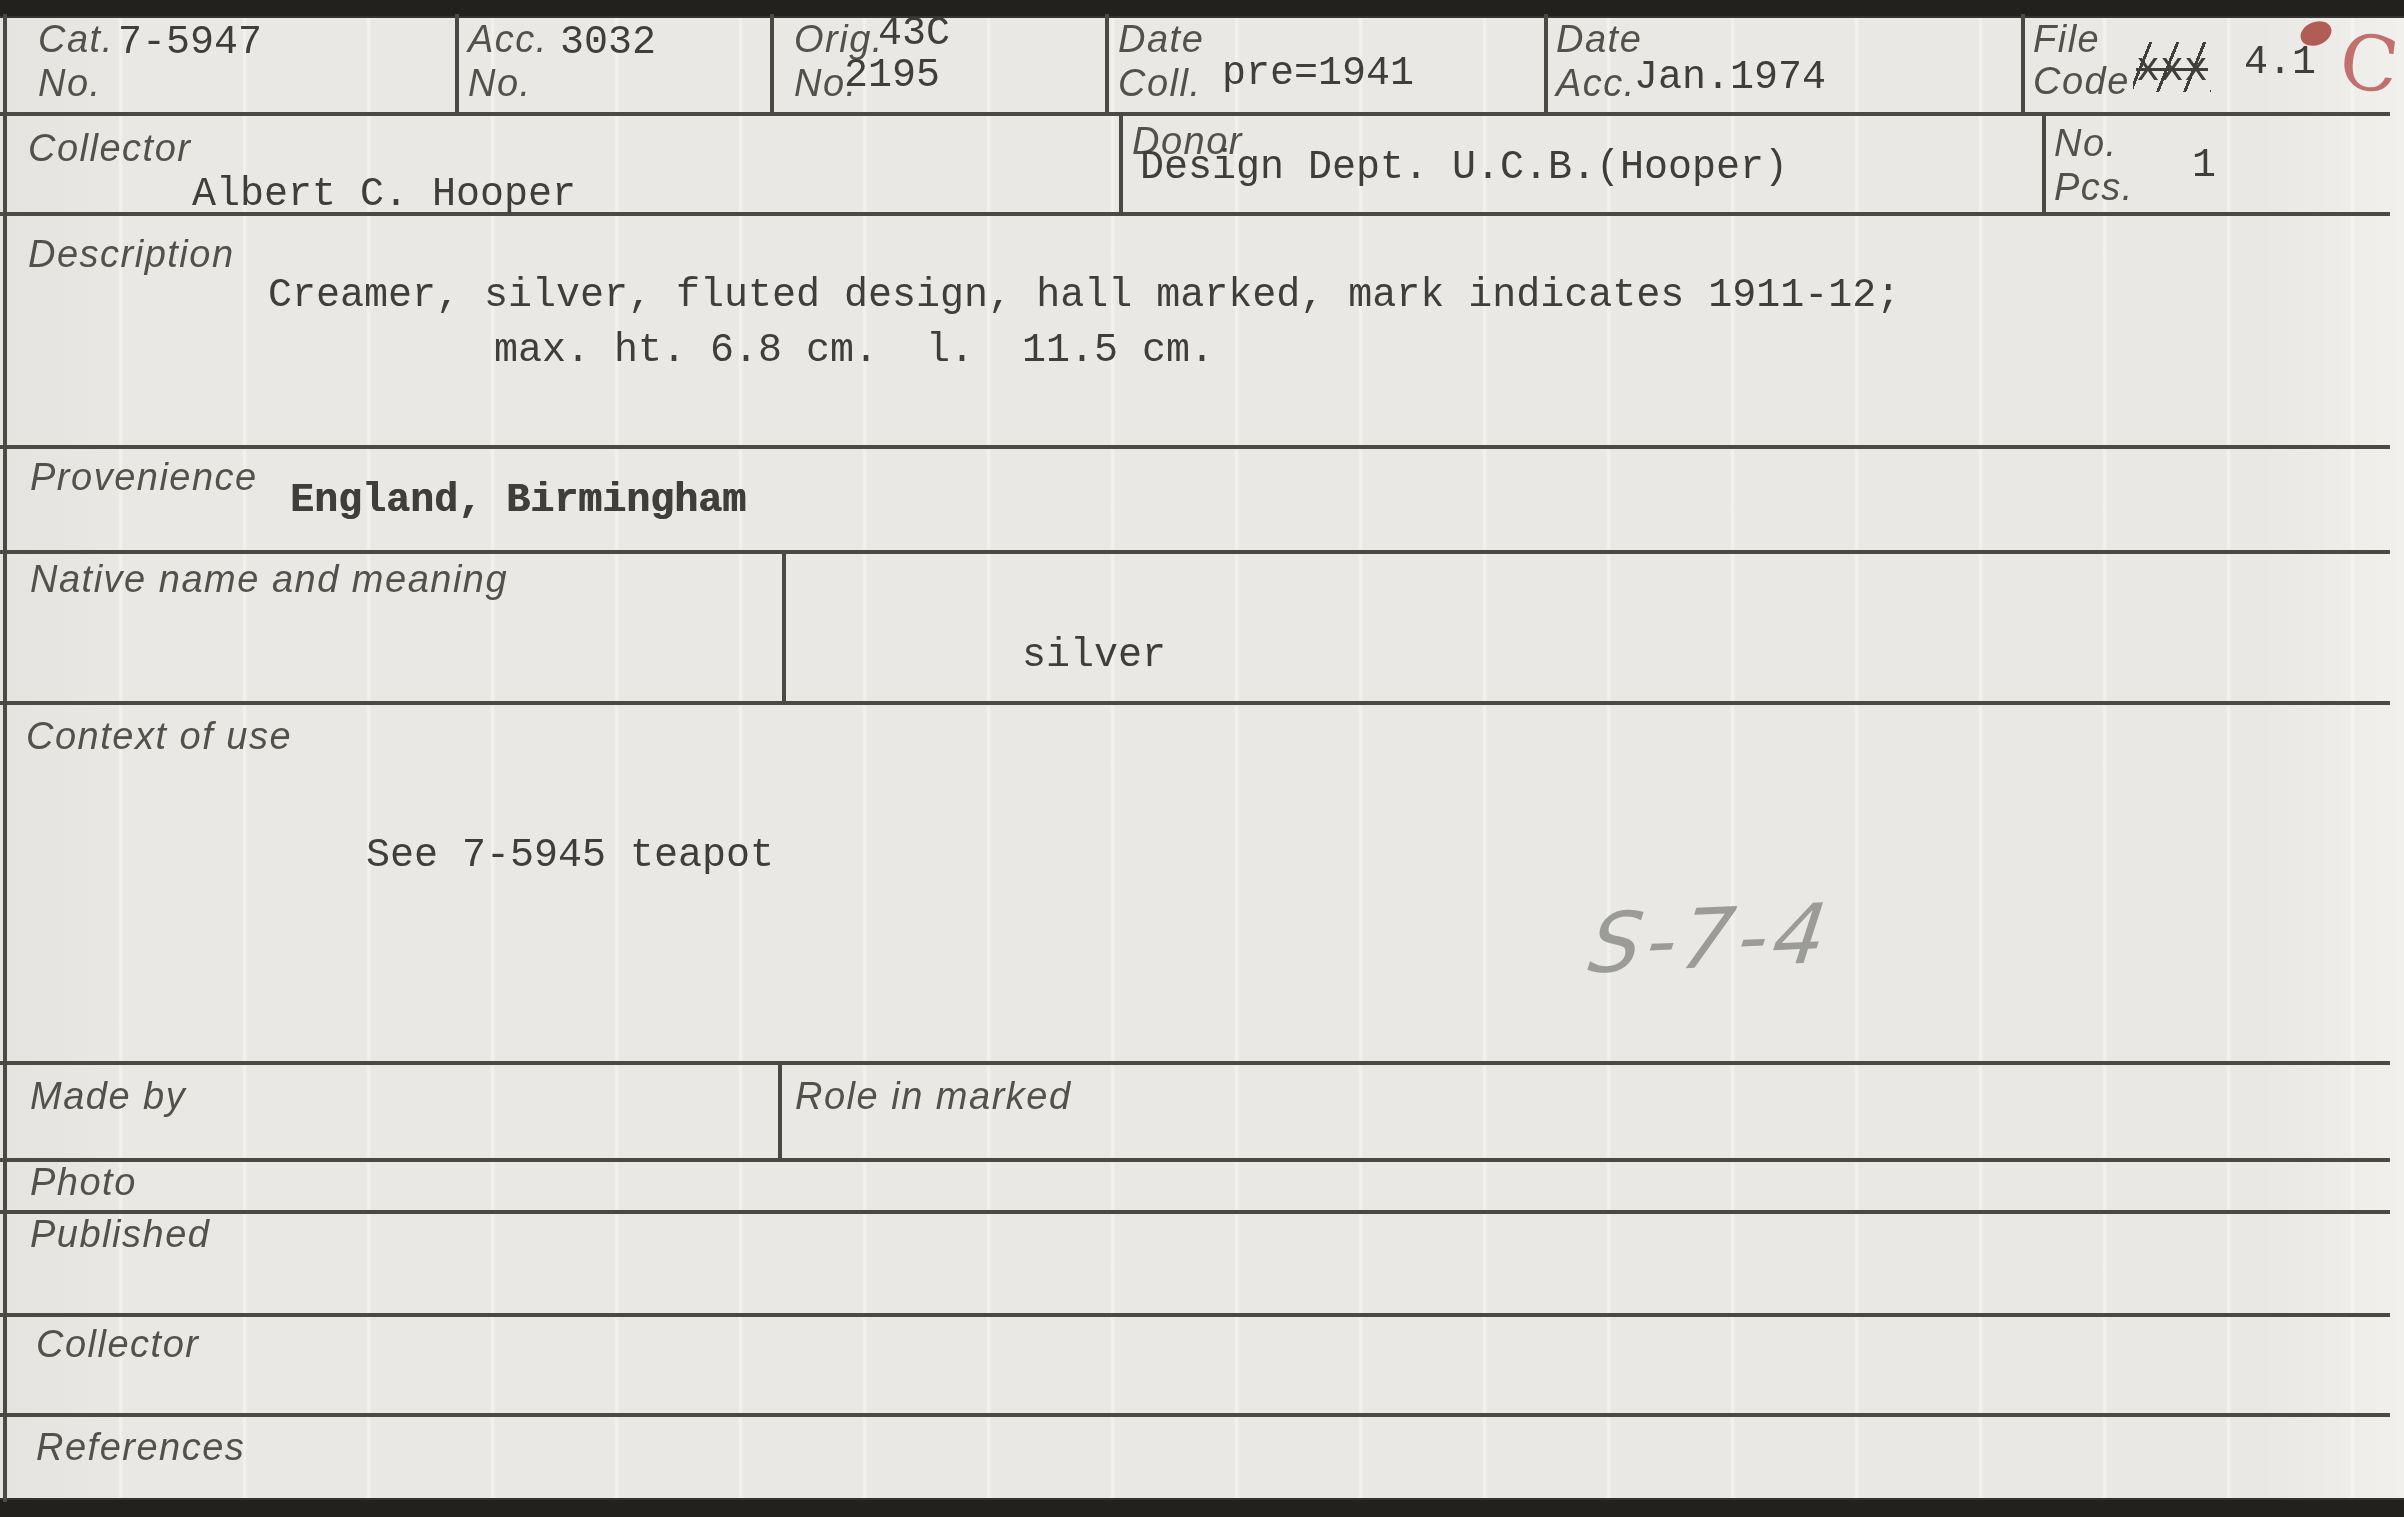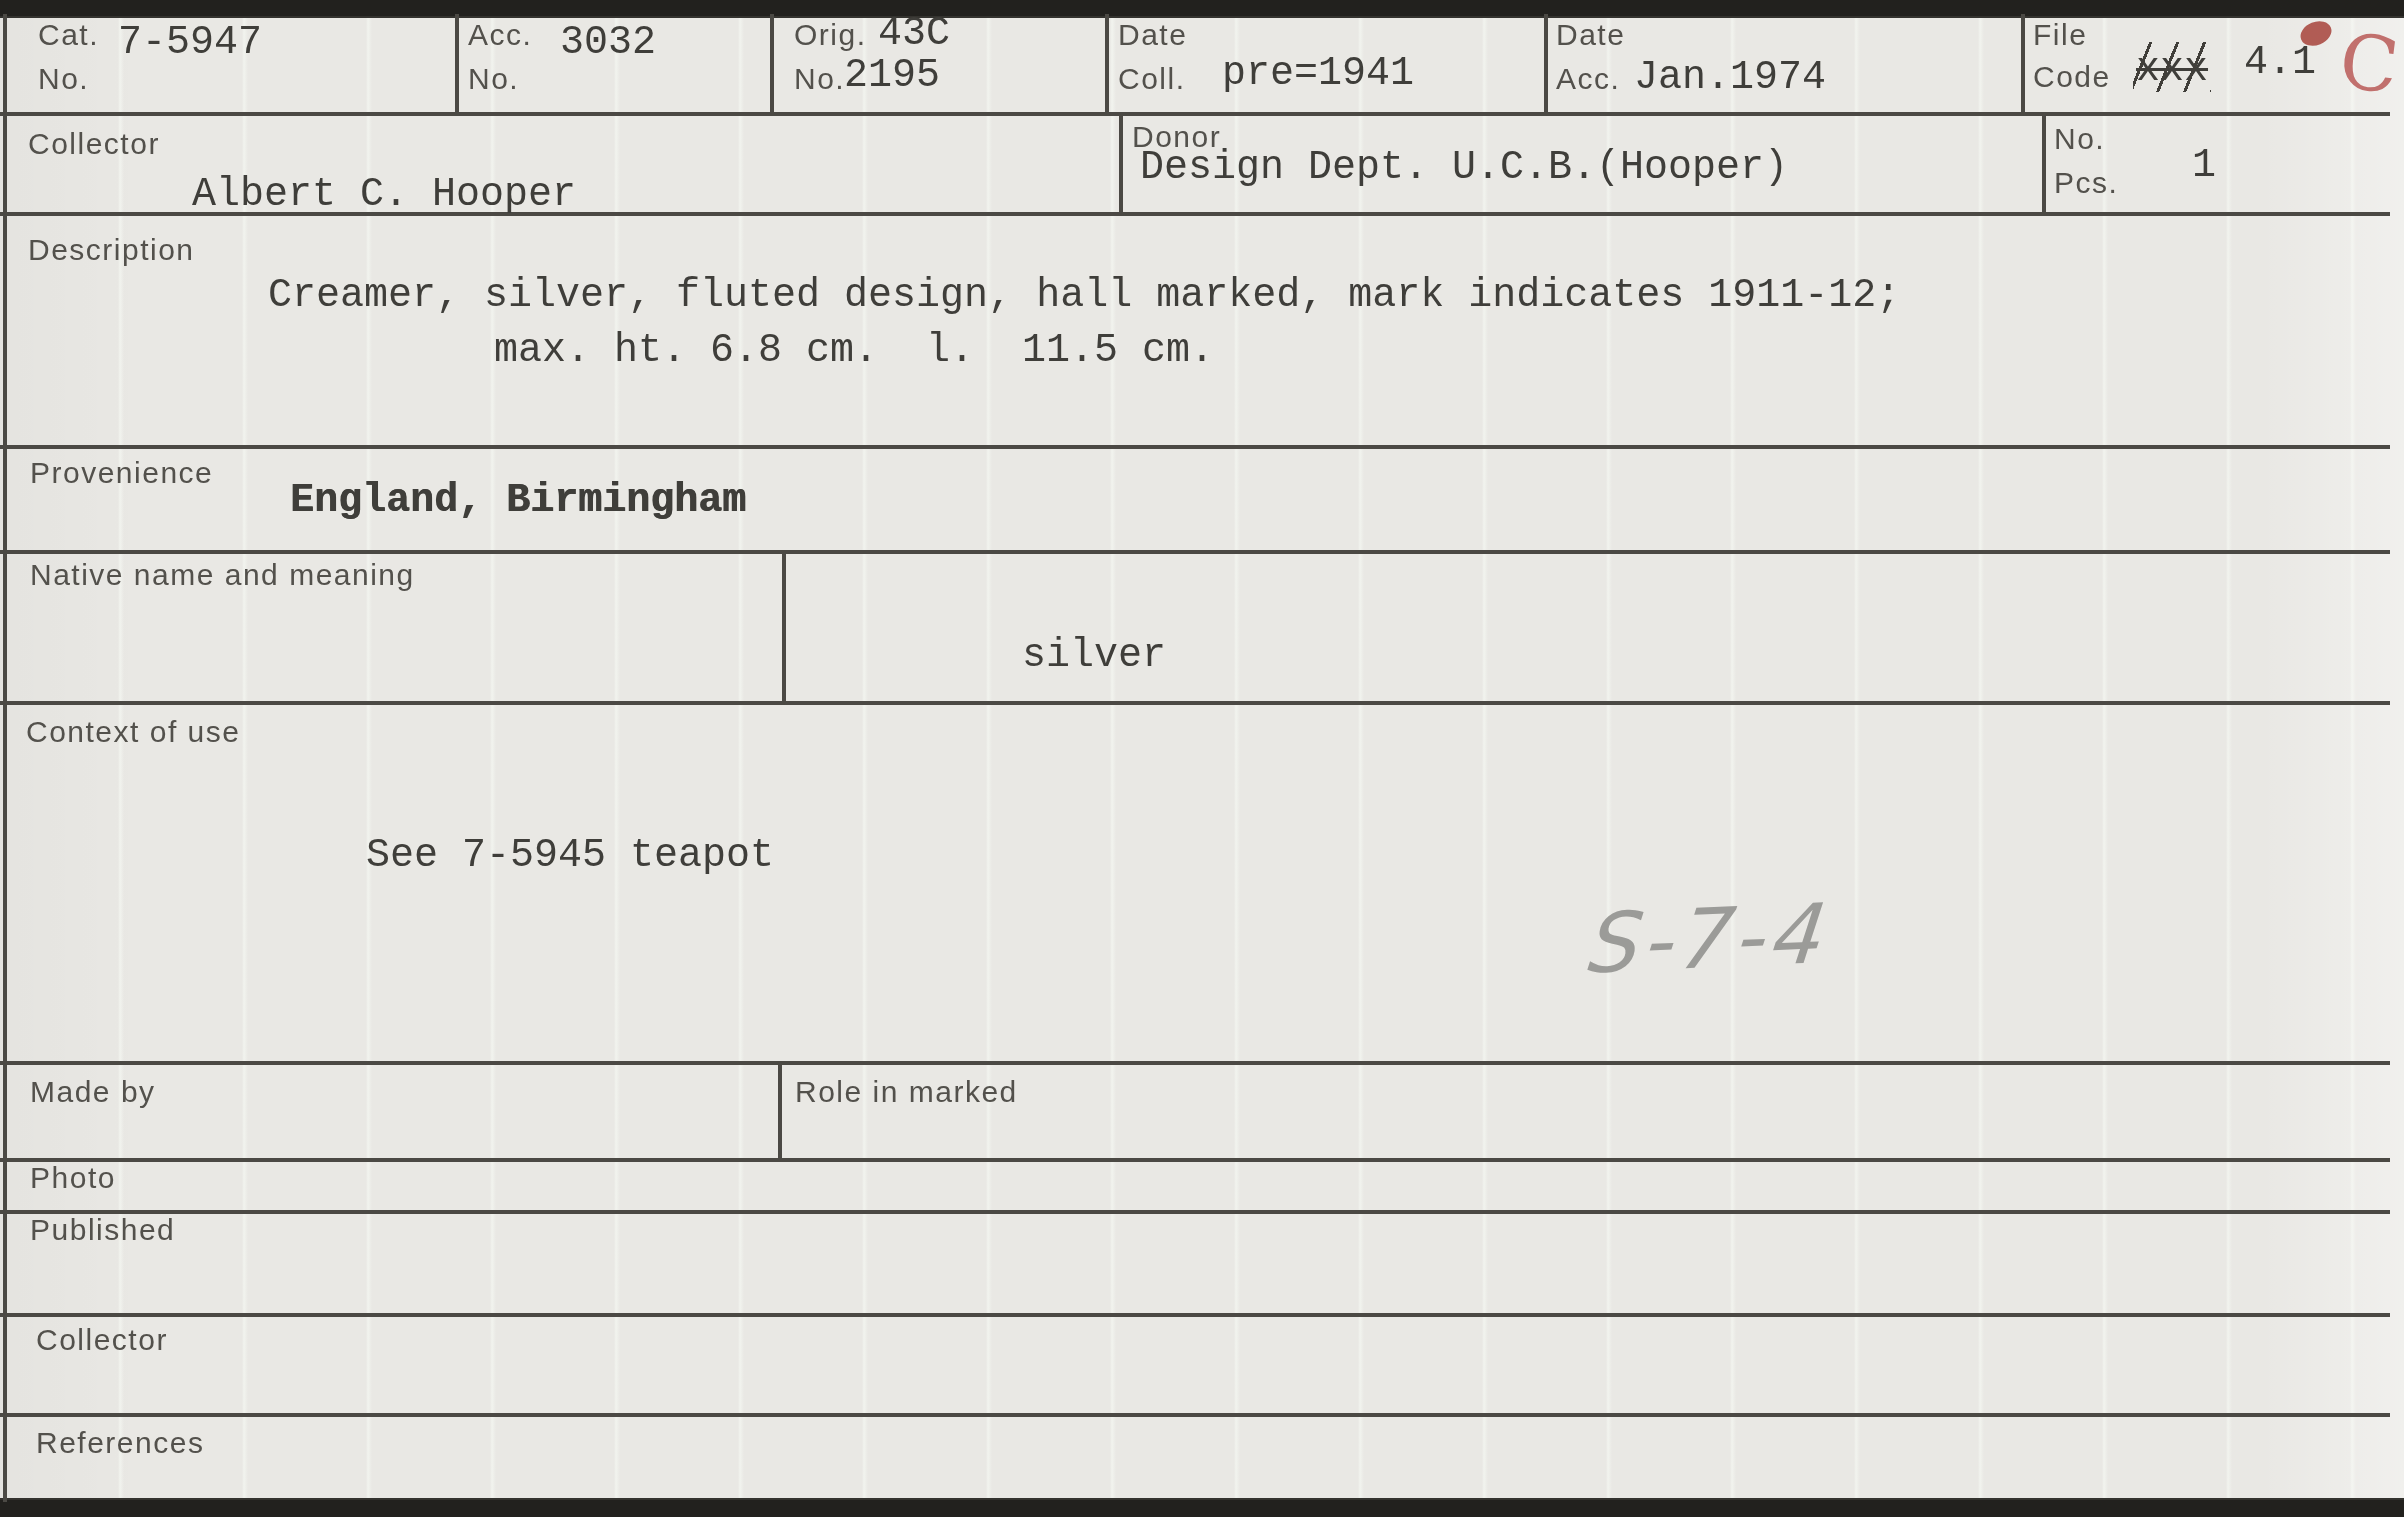--- a/index.html
+++ b/index.html
@@ -7,21 +7,21 @@
     background-color:#e9e8e4;
     background-image:
       repeating-linear-gradient(90deg, rgba(255,255,255,0) 0px, rgba(255,255,255,0) 118px, rgba(249,253,247,.55) 120px, rgba(255,255,255,0) 124px),
       linear-gradient(90deg, rgba(0,0,0,.02) 0%, rgba(255,255,255,0) 6%, rgba(255,255,255,0) 94%, rgba(255,255,255,.35) 100%);
     font-family:"Liberation Sans", sans-serif;}
   .edge{position:absolute;left:0;width:2404px;background:#22211e;}
   .edge.top{top:0;height:16px;border-bottom:2px solid #34332f;}
   .edge.bot{top:1498px;height:19px;border-top:2px solid #34332f;}
   .hline{position:absolute;left:0;width:2390px;height:4px;background:#4b4944;}
   .vline{position:absolute;width:4px;background:#4b4944;}
-  .lbl{position:absolute;font-size:30px;line-height:1;color:#53514c;letter-spacing:1.5px;white-space:pre;}
+  .lbl{position:absolute;font-size:38px;line-height:1;color:#53514c;letter-spacing:1.5px;white-space:pre;font-style:italic;}
   .typed{position:absolute;font-family:"Liberation Mono", monospace;font-size:40px;line-height:1;color:#3f3e3a;white-space:pre;}
   .typed.heavy{font-weight:bold;text-shadow:0.6px 0 0 #3f3e3a;}
   .overstrike{text-decoration:line-through;text-decoration-thickness:3px;}
   .overstrike::before{content:"";position:absolute;left:-3px;right:-3px;top:-8px;bottom:-2px;
     background:repeating-linear-gradient(112deg, transparent 0 15px, #403e39 15px 18px, transparent 18px 25px);}
   .pencil{position:absolute;font-family:"DejaVu Sans", sans-serif;font-style:italic;font-size:82px;line-height:1;
     color:#8e8e8b;letter-spacing:5px;transform:rotate(-2.5deg) skewX(-10deg);opacity:.85;}
   .red-note{position:absolute;font-family:"DejaVu Serif", serif;font-size:76px;line-height:1;color:#bd6360;
     transform:rotate(7deg);opacity:.9;}
   .red-dot{position:absolute;width:32px;height:23px;border-radius:50%;background:#ab4f48;transform:rotate(-22deg);opacity:.92;}

